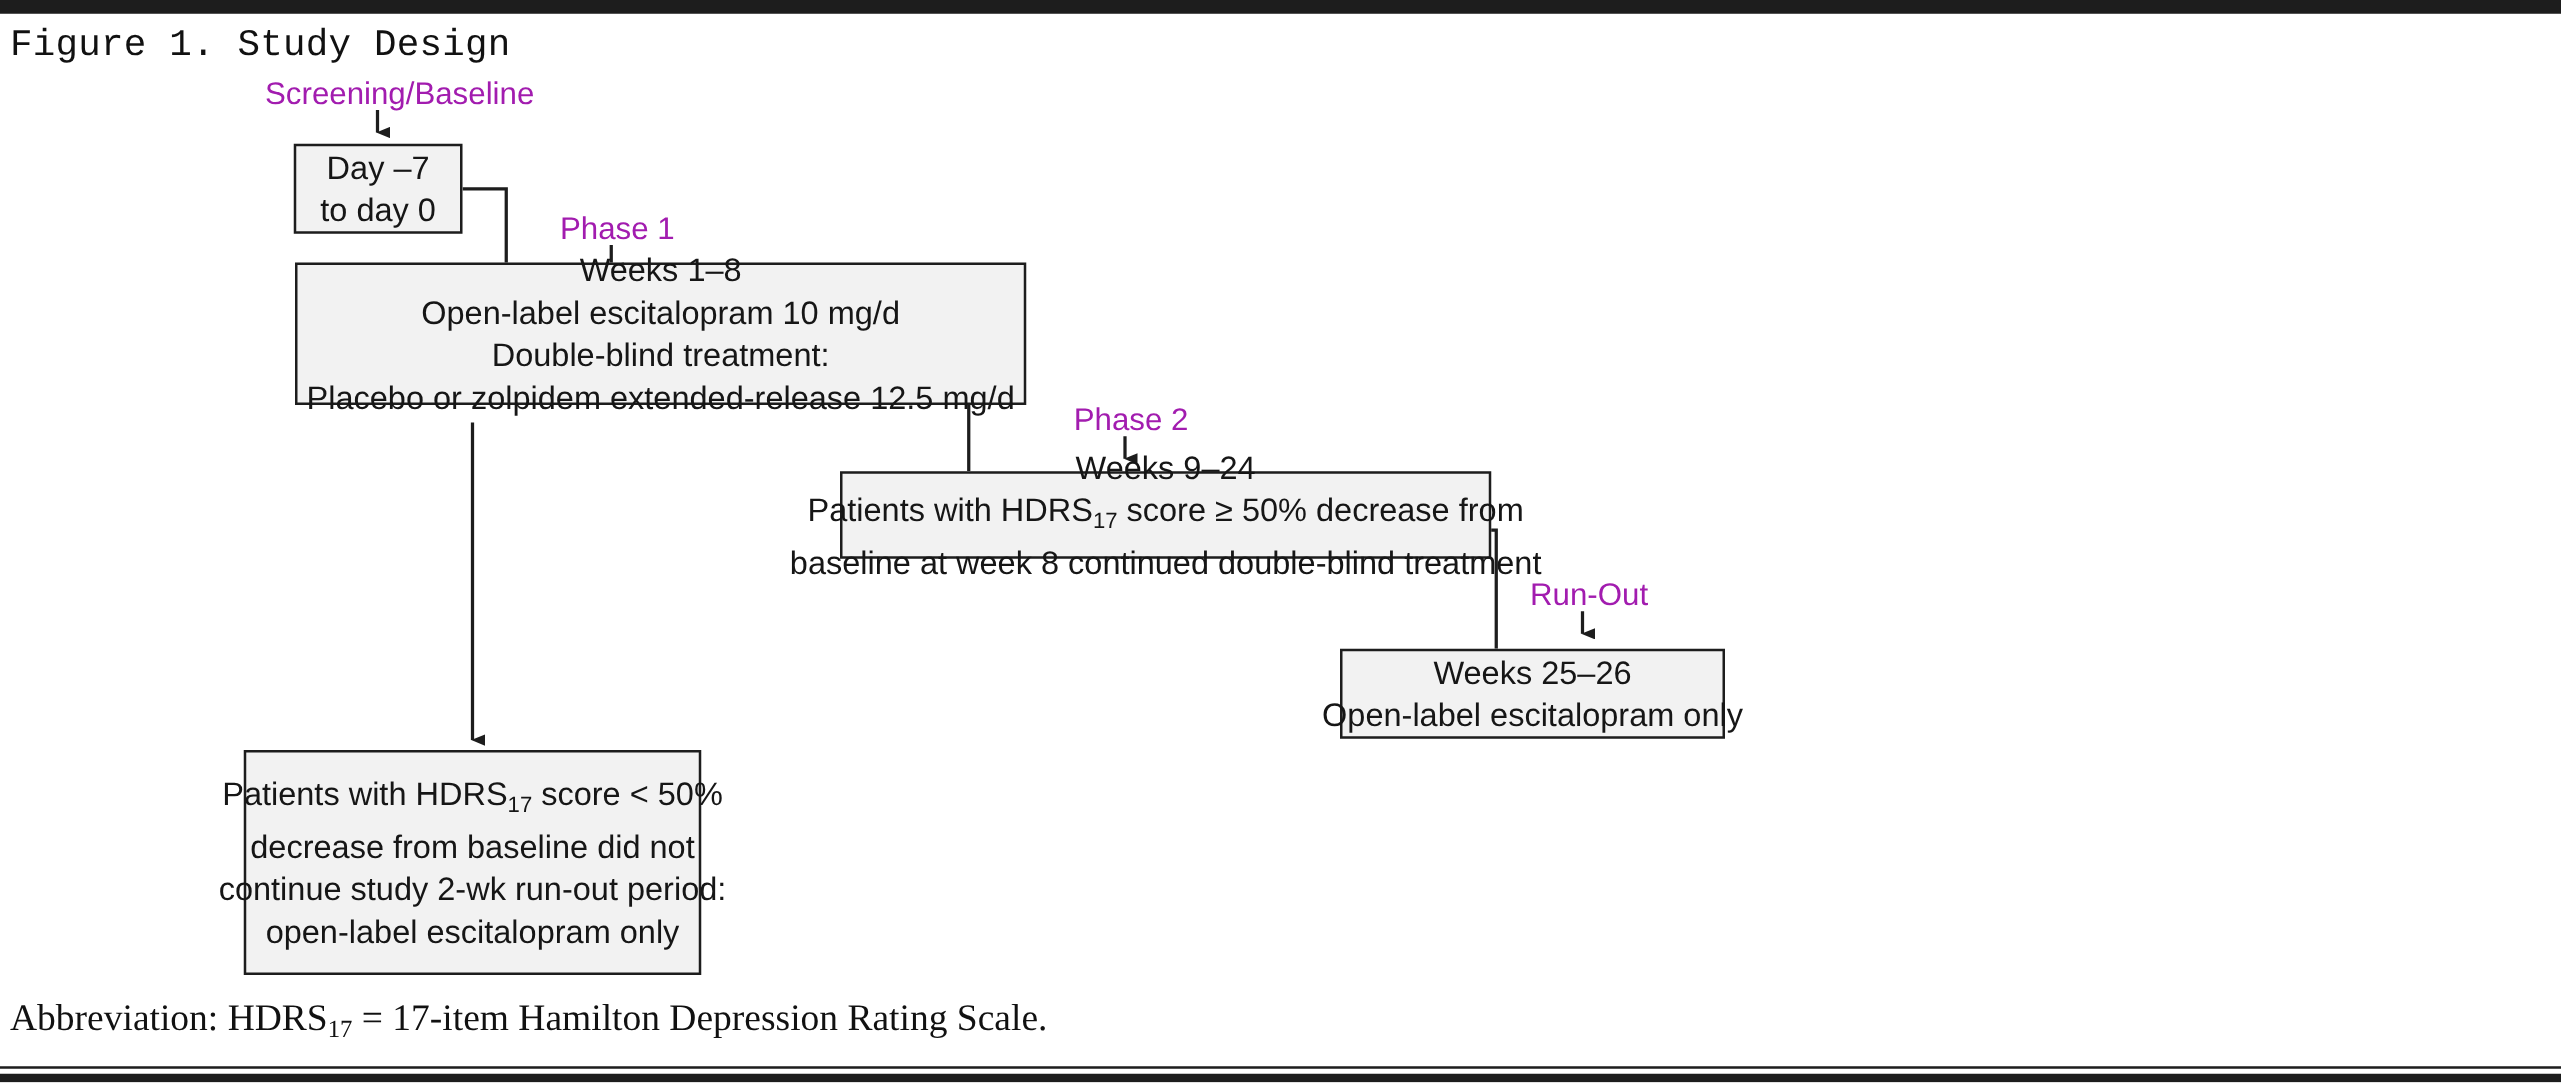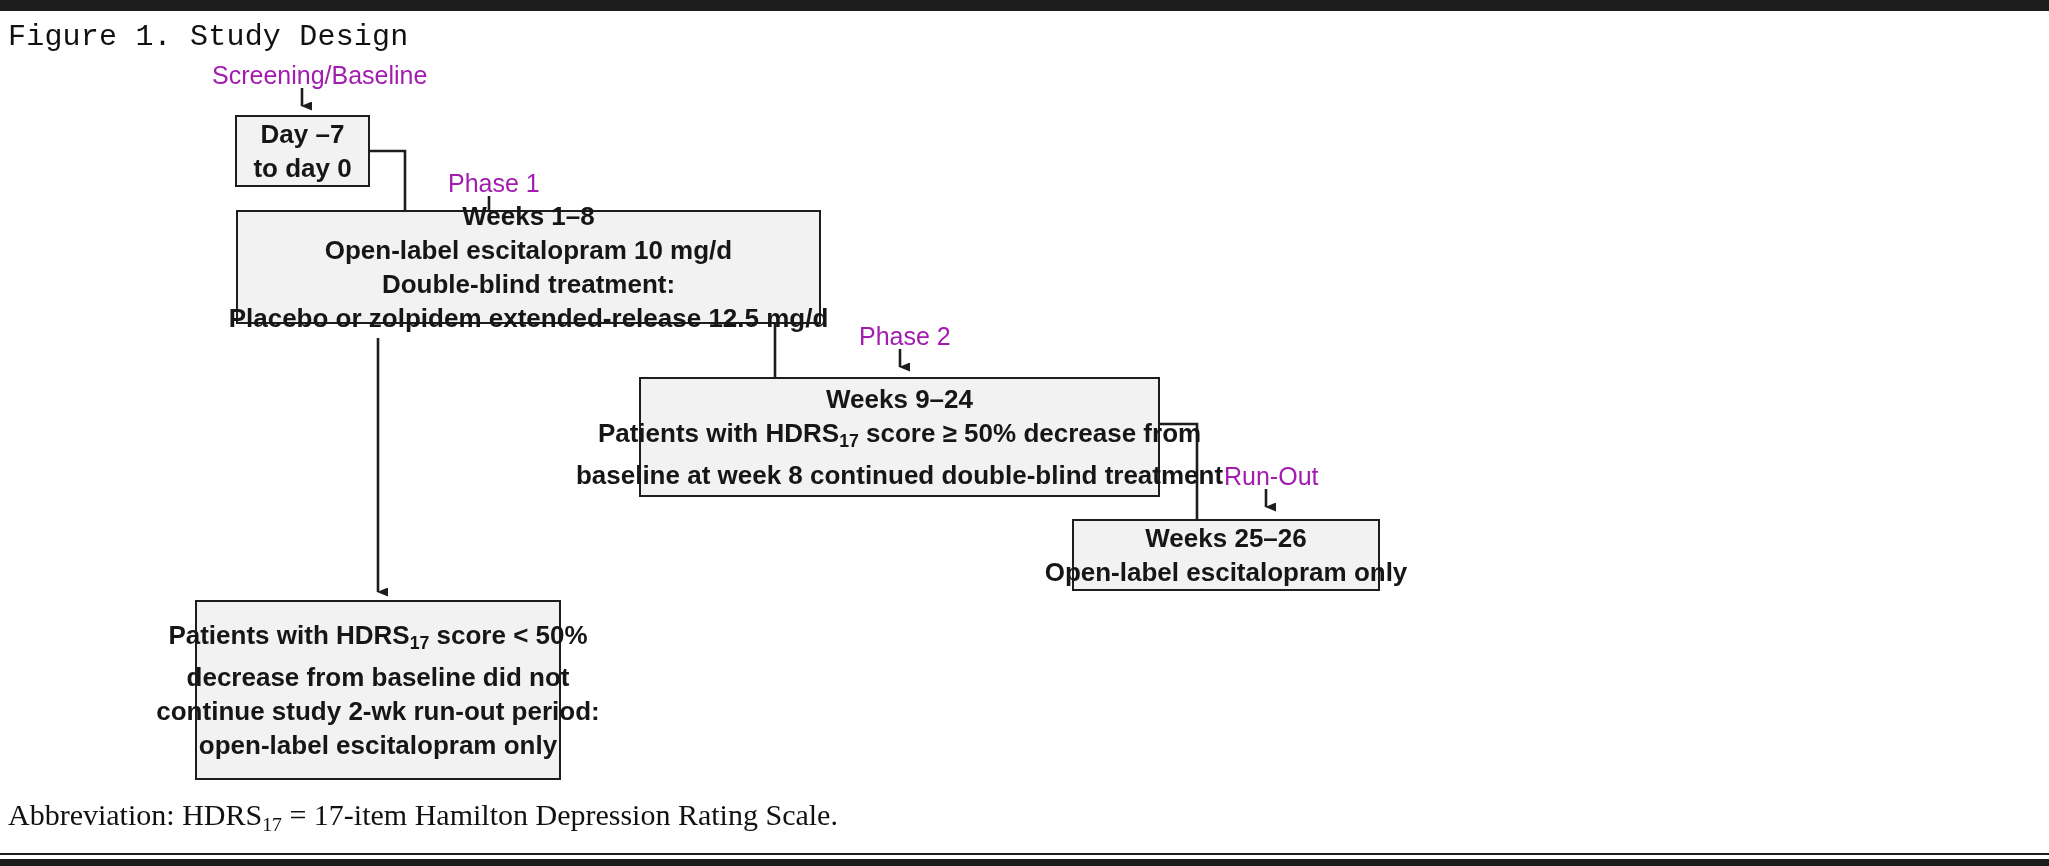--- a/index.html
+++ b/index.html
@@ -73,31 +73,30 @@
     background: #f2f2f2;
     border: 2.5px solid #1d1d1d;
     display: flex;
     flex-direction: column;
     align-items: center;
     justify-content: center;
     text-align: center;
     font-size: 26px;
     line-height: 34px;
     color: #161616;
-    font-weight: bold;
   }
   .box .ln { display: block; white-space: nowrap; }
   .box sub {
     font-size: 0.68em;
     vertical-align: -0.3em;
   }
 
   #box-baseline { left: 235px; top: 115px;  width: 135px; height: 72px; }
   #box-phase1   { left: 236px; top: 210px;  width: 585px; height: 114px; }
-  #box-phase2   { left: 639px; top: 377px;  width: 521px; height: 120px; }
+  #box-phase2   { left: 672px; top: 377px;  width: 521px; height: 70px; }
   #box-nonresp  { left: 195px; top: 600px;  width: 366px; height: 180px; }
   #box-runout   { left: 1072px; top: 519px; width: 308px; height: 72px; }
 
   
   .flow-label {
     position: absolute;
     font-size: 25px;
     line-height: 30px;
     color: #a21caf;
     white-space: nowrap;

